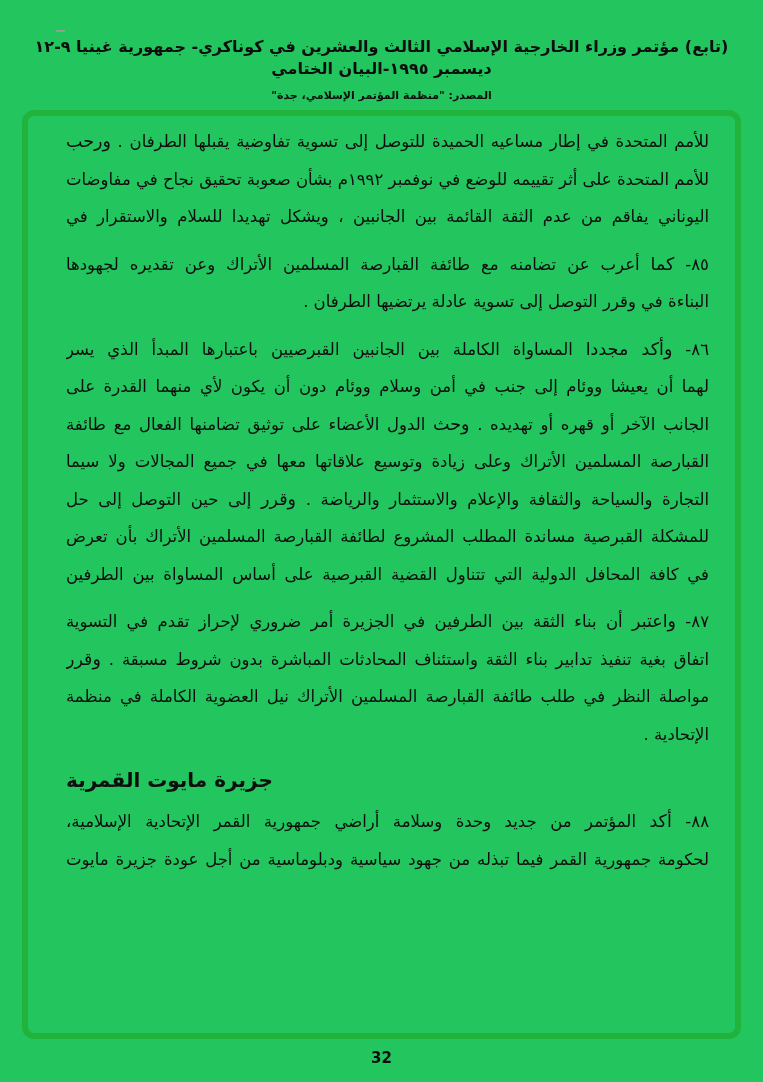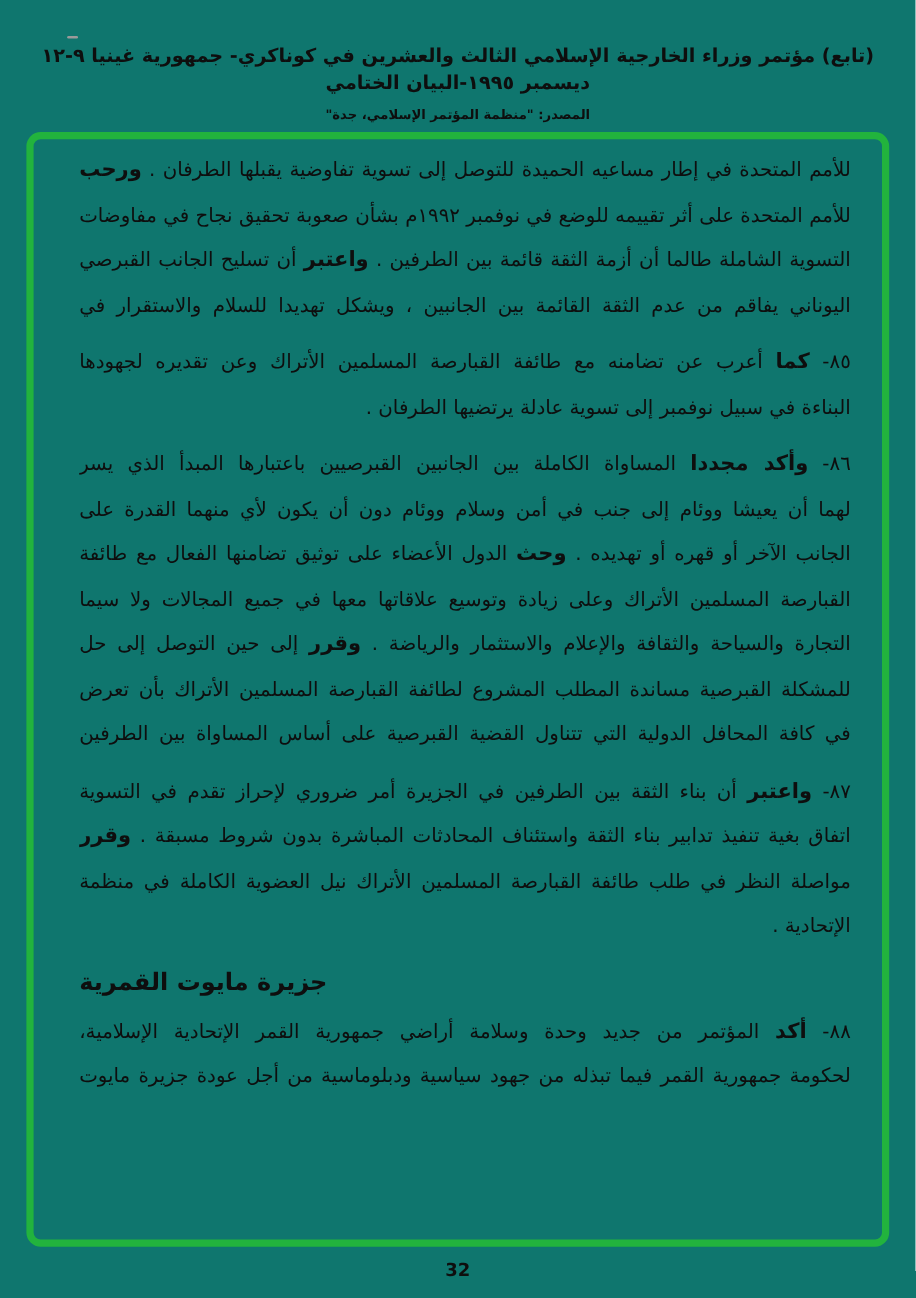--- a/index.html
+++ b/index.html
@@ -9,21 +9,21 @@
     height: 1082px;
     background: #ffffff;
     overflow: hidden;
     font-family: "DejaVu Sans", sans-serif;
     color: #0e0e0e;
   }
   .page {
     position: relative;
     width: 763px;
     height: 1082px;
-    background: #0f766e;
+    background: #22c55e;
   }
   .scan-dash {
     position: absolute;
     left: 56px;
     top: 30px;
     width: 9px;
     height: 2px;
     background: #9a9a9a;
     border-radius: 1px;
   }
@@ -61,21 +61,21 @@
     direction: rtl;
     unicode-bidi: embed;
     font-size: 16.5px;
     line-height: 37.5px;
     height: 37.5px;
     overflow: hidden;
     white-space: normal;
   }
   .line.j { text-align: justify; text-align-last: justify; }
   .line.r { text-align: right; }
-  .line b { font-weight: bold; font-size: 17.5px; }
+  .line b { font-weight: normal; font-size: 17.5px; }
   .heading {
     direction: rtl;
     text-align: left;
     font-weight: bold;
     font-size: 20px;
     line-height: 30px;
     margin: 12px 0 8px 0;
   }
   .footer-pagenum {
     position: absolute;
@@ -97,26 +97,25 @@
 
   <div class="header-title">(تابع) مؤتمر وزراء الخارجية الإسلامي الثالث والعشرين في كوناكري- جمهورية غينيا ٩-١٢ ديسمبر ١٩٩٥-البيان الختامي</div>
 
   <div class="header-source">المصدر: "منظمة المؤتمر الإسلامي، جدة"</div>
 
   <div class="content-box">
     <div id="doc-content">
         <div class="paragraph">
           <div class="line j">للأمم المتحدة في إطار مساعيه الحميدة للتوصل إلى تسوية تفاوضية يقبلها الطرفان . <b>ورحب</b> في</div>
           <div class="line j">للأمم المتحدة على أثر تقييمه للوضع في نوفمبر ١٩٩٢م بشأن صعوبة تحقيق نجاح في مفاوضات</div>
-          <div class="line j">التسوية الشاملة طالما أن أزمة الثقة قائمة بين الطرفين . <b>واعتبر</b> أن تسليح الجانب القبرصي</div>
           <div class="line j">اليوناني يفاقم من عدم الثقة القائمة بين الجانبين ، ويشكل تهديدا للسلام والاستقرار في الجزيرة .</div>
         </div>
         <div class="paragraph">
           <div class="line j">٨٥- <b>كما</b> أعرب عن تضامنه مع طائفة القبارصة المسلمين الأتراك وعن تقديره لجهودها</div>
-          <div class="line r">البناءة في سبيل نوفمبر إلى تسوية عادلة يرتضيها الطرفان .</div>
+          <div class="line r">البناءة في وقرر التوصل إلى تسوية عادلة يرتضيها الطرفان .</div>
         </div>
         <div class="paragraph">
           <div class="line j">٨٦- <b>وأكد مجددا</b> المساواة الكاملة بين الجانبين القبرصيين باعتبارها المبدأ الذي يسر</div>
           <div class="line j">لهما أن يعيشا ووئام إلى جنب في أمن وسلام ووئام دون أن يكون لأي منهما القدرة على استغلال</div>
           <div class="line j">الجانب الآخر أو قهره أو تهديده . <b>وحث</b> الدول الأعضاء على توثيق تضامنها الفعال مع طائفة</div>
           <div class="line j">القبارصة المسلمين الأتراك وعلى زيادة وتوسيع علاقاتها معها في جميع المجالات ولا سيما مجالات</div>
           <div class="line j">التجارة والسياحة والثقافة والإعلام والاستثمار والرياضة . <b>وقرر</b> إلى حين التوصل إلى حل</div>
           <div class="line j">للمشكلة القبرصية مساندة المطلب المشروع لطائفة القبارصة المسلمين الأتراك بأن تعرض قضيتها</div>
           <div class="line j">في كافة المحافل الدولية التي تتناول القضية القبرصية على أساس المساواة بين الطرفين القبرصيين .</div>
         </div>

